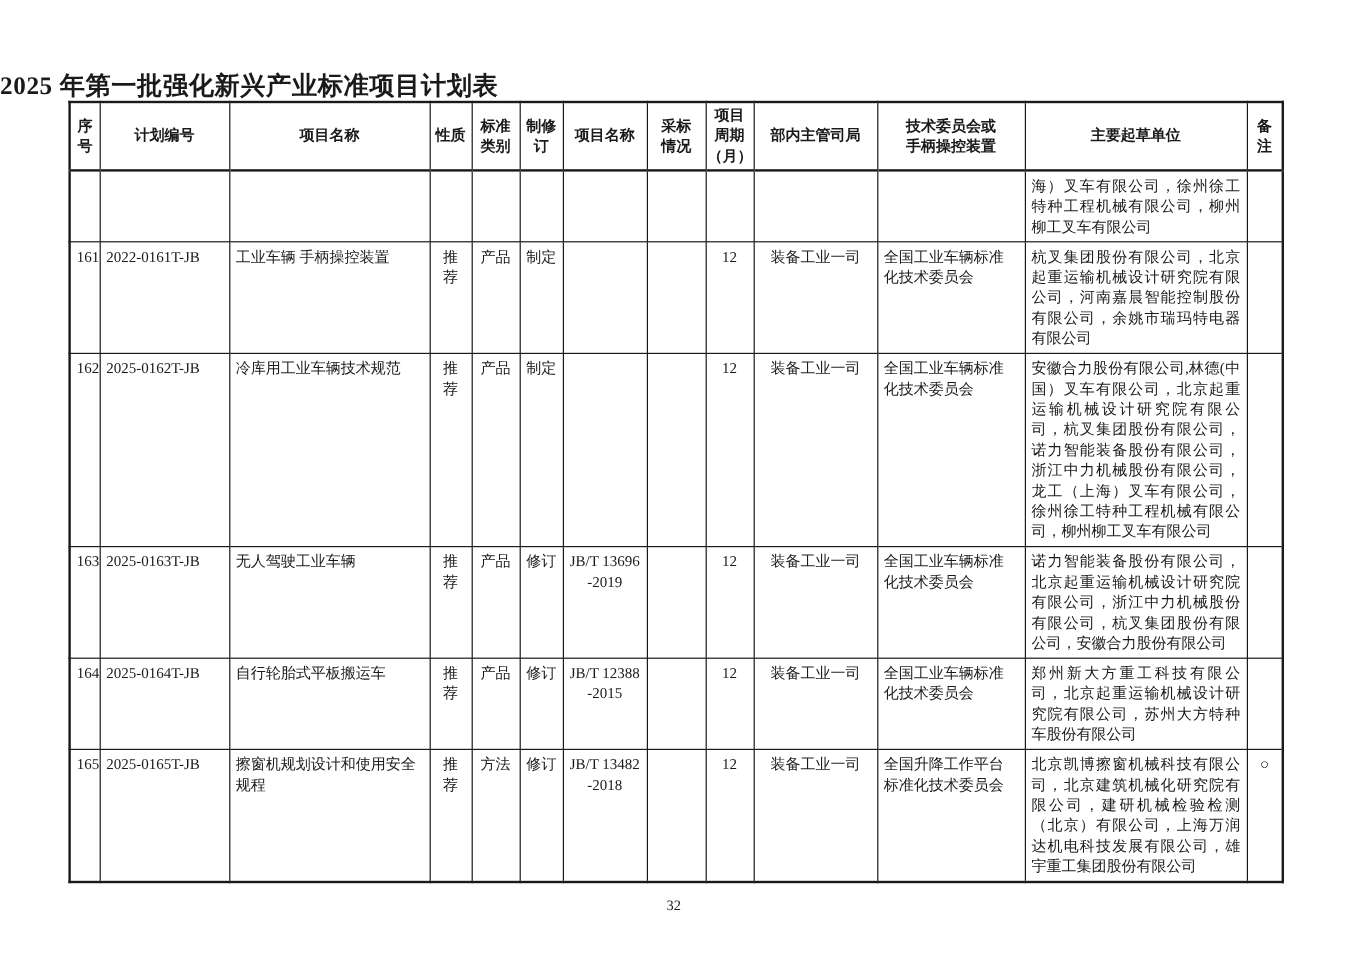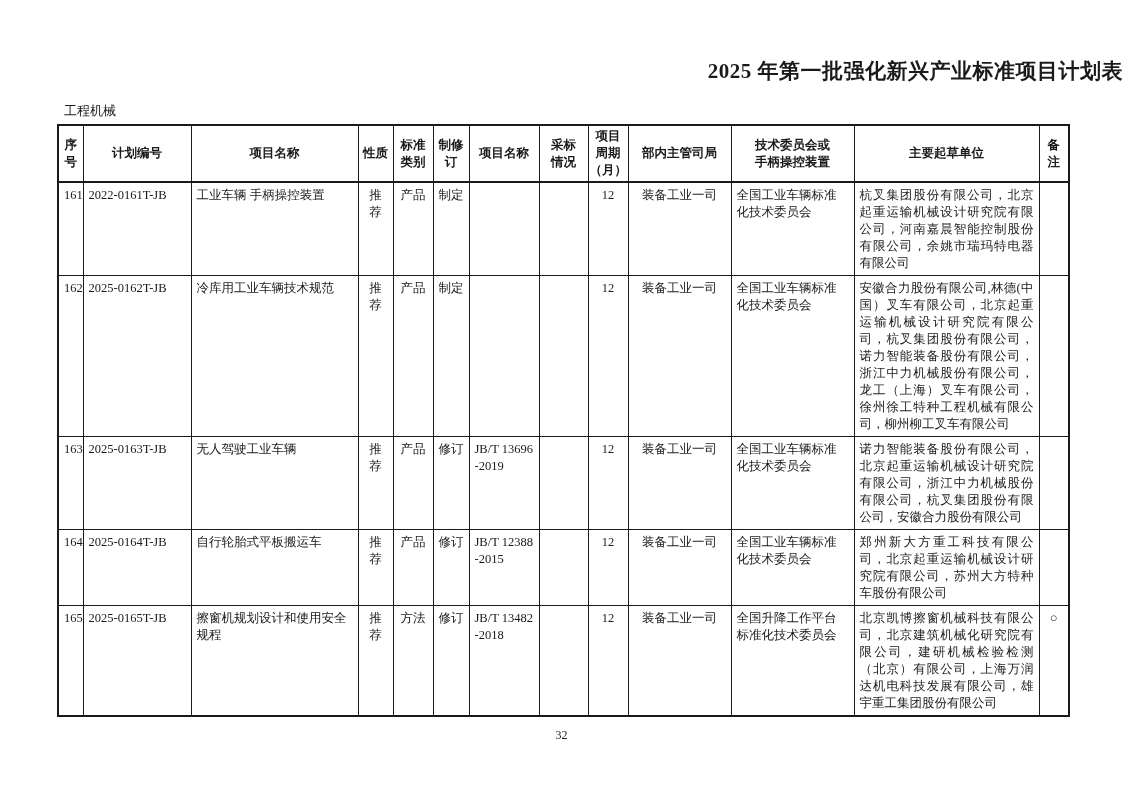--- a/index.html
+++ b/index.html
@@ -5,25 +5,24 @@
   * { margin: 0; padding: 0; box-sizing: border-box; }
   html, body { background: #ffffff; }
   body {
     width: 1123px; height: 794px;
     position: relative; overflow: hidden;
     font-family: "Liberation Serif", "DejaVu Serif", serif;
     color: #1a1a1a;
   }
   .page { width: 1123px; height: 794px; padding-top: 58px; }
   .title {
-    text-align: right;
+    text-align: left;
     font-size: 21px; font-weight: bold;
     letter-spacing: 0.5px;
     line-height: 26px;
-    padding-left: 20px;
   }
   .section-label {
     margin: 18px 0 4px 64px;
     font-size: 13px;
   }
   table.plan-table {
     table-layout: fixed;
     border-collapse: collapse;
     margin-left: 57px;
     width: 1011px;
@@ -44,33 +43,32 @@
     padding: 2px 1px;
     border-bottom: 2px solid #1a1a1a;
   }
   table.plan-table tbody td {
     vertical-align: top;
     padding: 4px 5px 3px 5px;
   }
   td.c-left { text-align: left; }
   td.c-center { text-align: center; padding-left: 1px; padding-right: 1px; }
   td.just { text-align: justify; }
-  td.brk { word-break: break-all; }
+  td.brk { word-break: break-all; text-align: center; }
   .page-number {
     text-align: center;
     margin-top: 11px;
     font-size: 12px;
   }
 </style>
 </head>
 <body>
 
 <div class="page">
   <div class="title">2025 年第一批强化新兴产业标准项目计划表</div>
-  <div class="section-label">工程机械</div>
   <table class="plan-table">
     <colgroup>
         <col style="width: 25px;">
         <col style="width: 108px;">
         <col style="width: 167px;">
         <col style="width: 35px;">
         <col style="width: 40px;">
         <col style="width: 36px;">
         <col style="width: 70px;">
         <col style="width: 49px;">
@@ -99,20 +97,35 @@
 （月）</th>
           <th>部内主管司局</th>
           <th>技术委员会或
 手柄操控装置</th>
           <th>主要起草单位</th>
           <th>备
 注</th>
         </tr>
       </thead>
     <tbody>
+        <tr style="height: 55px;">
+          <td class="c-center"></td>
+          <td class="c-left"></td>
+          <td class="c-left"></td>
+          <td class="c-center"></td>
+          <td class="c-center"></td>
+          <td class="c-center"></td>
+          <td class="c-left brk"></td>
+          <td class="c-center"></td>
+          <td class="c-center"></td>
+          <td class="c-center"></td>
+          <td class="c-left"></td>
+          <td class="c-left just">海）叉车有限公司，徐州徐工特种工程机械有限公司，柳州柳工叉车有限公司</td>
+          <td class="c-center"></td>
+        </tr>
         <tr style="height: 90px;">
           <td class="c-center">161.</td>
           <td class="c-left">2022-0161T-JB</td>
           <td class="c-left">工业车辆 手柄操控装置</td>
           <td class="c-center">推荐</td>
           <td class="c-center">产品</td>
           <td class="c-center">制定</td>
           <td class="c-left brk"></td>
           <td class="c-center"></td>
           <td class="c-center">12</td>

